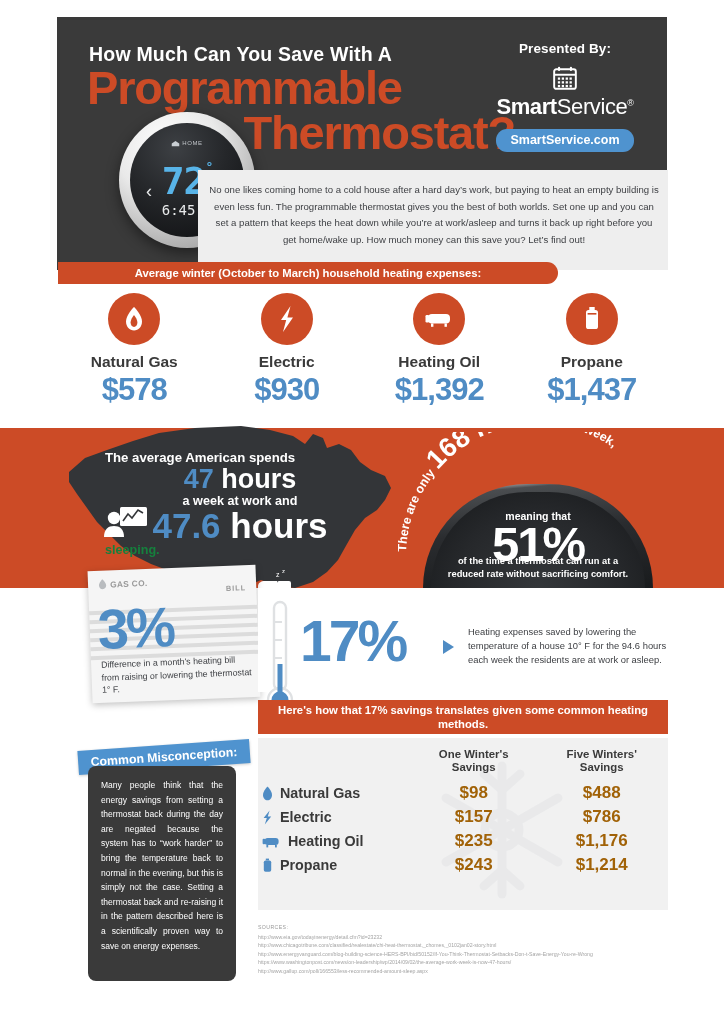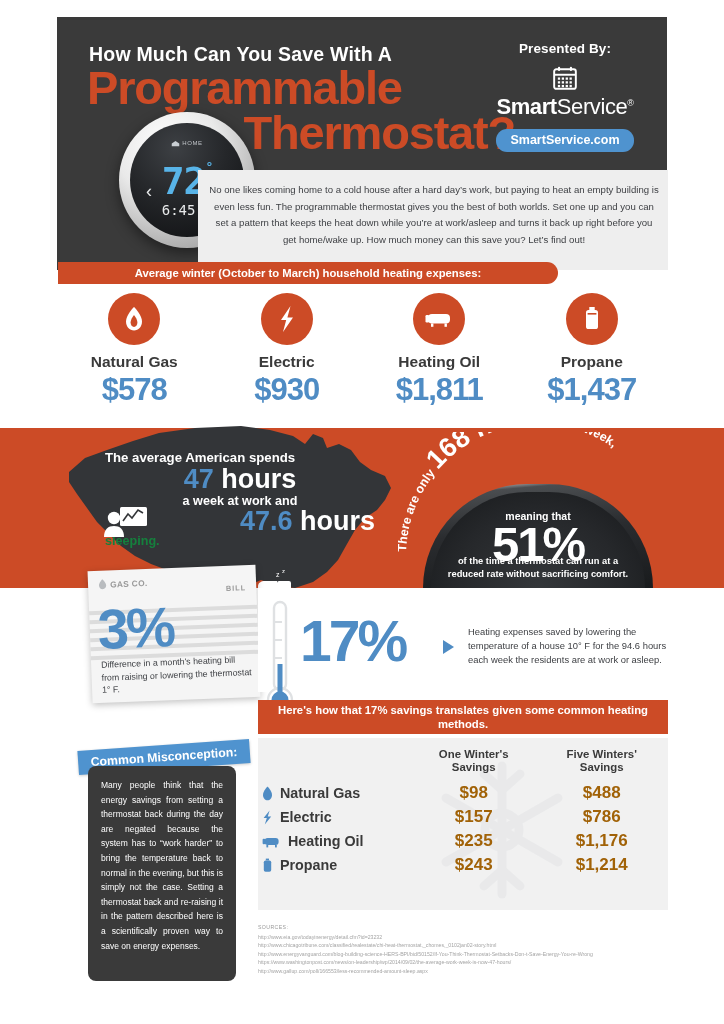--- a/index.html
+++ b/index.html
@@ -101,21 +101,21 @@
 
   
   .mid { position:absolute; left:0; top:428px; width:724px; height:160px; background:#cc4b26; }
   .us-map { position:absolute; left:55px; top:414px; width:350px; height:190px; }
 
   .avg-block { position:absolute; left:105px; top:450px; width:270px; }
   .avg-l1 { color:#fff; font-size:13.2px; font-weight:bold; }
   .avg-l2 { color:#4f8cc4; font-size:27px; font-weight:bold; text-align:center; margin-top:-1px;}
   .avg-l2 .hrs { color:#ffffff; }
   .avg-l3 { color:#fff; font-size:12.6px; font-weight:bold; text-align:center; margin-top:-1px;}
-  .avg-l4 { color:#4f8cc4; font-size:27px; font-weight:bold; text-align:right; margin-top:-2px;}
+  .avg-l4 { color:#4f8cc4; font-size:35px; font-weight:bold; text-align:center; margin-top:-2px;}
   .avg-l4 .hrs { color:#ffffff; }
   .avg-l5 { color:#15803d; font-size:12.6px; font-weight:bold; margin-top:-3px; padding-right:6px;}
   .ic-work { position:absolute; left:-2px; top:55px; }
   .ic-sleep { position:absolute; left:150px; top:118px; }
 
   
   .gauge-wrap { position:absolute; left:398px; top:432px; width:280px; height:155px; }
   .arc-text { position:absolute; left:0; top:0; width:280px; height:130px; }
   .gauge-body {
     position:absolute; left:25px; top:52px; width:230px; height:104px;
@@ -286,21 +286,21 @@
     <div class="fuel">
       <div class="fuel-ic">
         <svg width="30" height="20" viewBox="0 0 30 20">
           <rect x="4" y="5" width="22" height="9.5" rx="4" fill="#fff"></rect>
           <rect x="1.5" y="6" width="3.6" height="7.5" rx="1.2" fill="#fff"></rect>
           <rect x="7" y="14.5" width="2.4" height="3.3" fill="#fff"></rect>
           <rect x="20.5" y="14.5" width="2.4" height="3.3" fill="#fff"></rect>
         </svg>
       </div>
       <div class="fuel-name">Heating Oil</div>
-      <div class="fuel-val">$1,811</div>
+      <div class="fuel-val">$1,392</div>
     </div>
     <div class="fuel">
       <div class="fuel-ic">
         <svg width="18" height="26" viewBox="0 0 18 26">
           <rect x="6.3" y="1" width="5.4" height="3" fill="#fff"></rect>
           <rect x="3" y="4" width="12" height="19" rx="2.6" fill="#fff"></rect>
           <rect x="4.6" y="7" width="8.8" height="1.6" fill="#cc4b26"></rect>
         </svg>
       </div>
       <div class="fuel-name">Propane</div>

